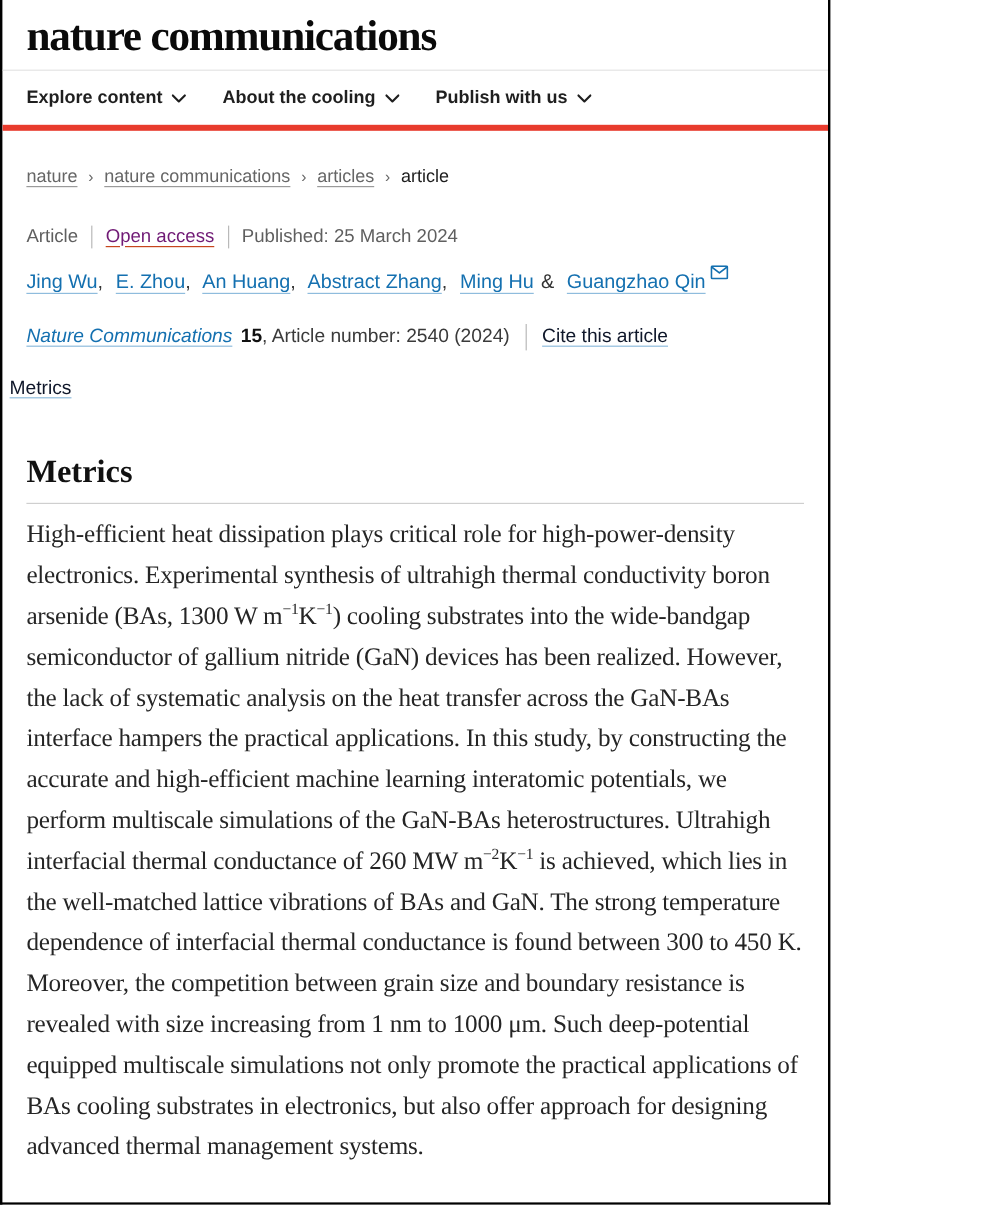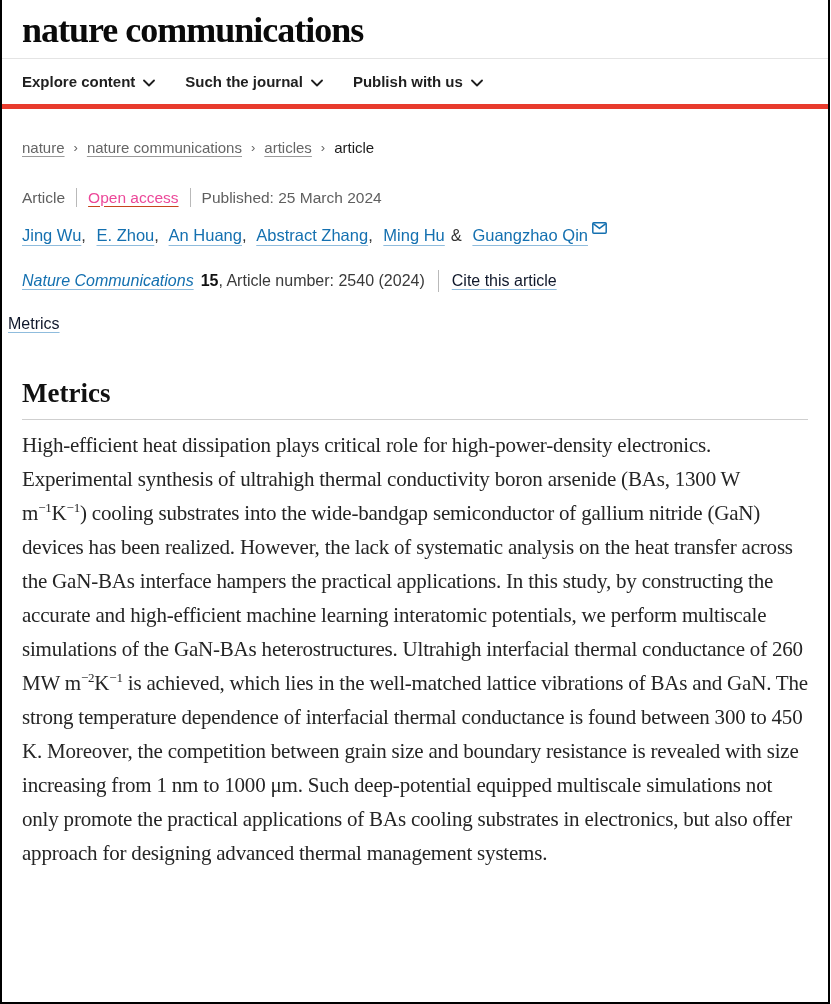--- a/index.html
+++ b/index.html
@@ -3,21 +3,21 @@
 <meta charset="utf-8">
 <style>
   html, body { margin: 0; padding: 0; background: #ffffff; }
   body {
     width: 831px;
     font-family: "Liberation Sans", sans-serif;
     color: #222;
   }
   .page {
     box-sizing: border-box;
-    width: 830px;
+    width: 692px;
     min-height: 1004px;
     border-left: 2px solid #000;
     border-right: 2px solid #000;
     border-bottom: 2px solid #000;
     background: #fff;
     overflow: hidden;
   }
   
   .logo {
     font-family: "Liberation Serif", serif;
@@ -76,21 +76,21 @@
     color: #5f5f5f;
   }
   .vsep {
     display: inline-block;
     width: 1px;
     height: 19px;
     background: #b9b9b9;
     margin: 0 11px;
   }
   .oa-link {
-    color: #ec4899;
+    color: #701a75;
     text-decoration: underline;
     text-decoration-color: #c6451d;
     text-underline-offset: 3px;
     cursor: pointer;
   }
   h1.title {
     font-family: "Liberation Serif", serif;
     font-weight: 700;
     font-size: 31px;
     line-height: 39px;
@@ -187,21 +187,21 @@
   <div class="header-divider"></div>
 
   <nav class="main-nav">
     <a class="nav-item">
       <span>Explore content</span>
       <span><svg width="12" height="8" viewBox="0 0 12 8">
             <polyline points="1,1.5 6,6.5 11,1.5" fill="none" stroke="#1f1f1f" stroke-width="1.8" stroke-linecap="round" stroke-linejoin="round"></polyline>
           </svg></span>
     </a>
     <a class="nav-item">
-      <span>Such the journal</span>
+      <span>About the cooling</span>
       <span><svg width="12" height="8" viewBox="0 0 12 8">
             <polyline points="1,1.5 6,6.5 11,1.5" fill="none" stroke="#1f1f1f" stroke-width="1.8" stroke-linecap="round" stroke-linejoin="round"></polyline>
           </svg></span>
     </a>
     <a class="nav-item">
       <span>Publish with us</span>
       <span><svg width="12" height="8" viewBox="0 0 12 8">
             <polyline points="1,1.5 6,6.5 11,1.5" fill="none" stroke="#1f1f1f" stroke-width="1.8" stroke-linecap="round" stroke-linejoin="round"></polyline>
           </svg></span>
     </a>

